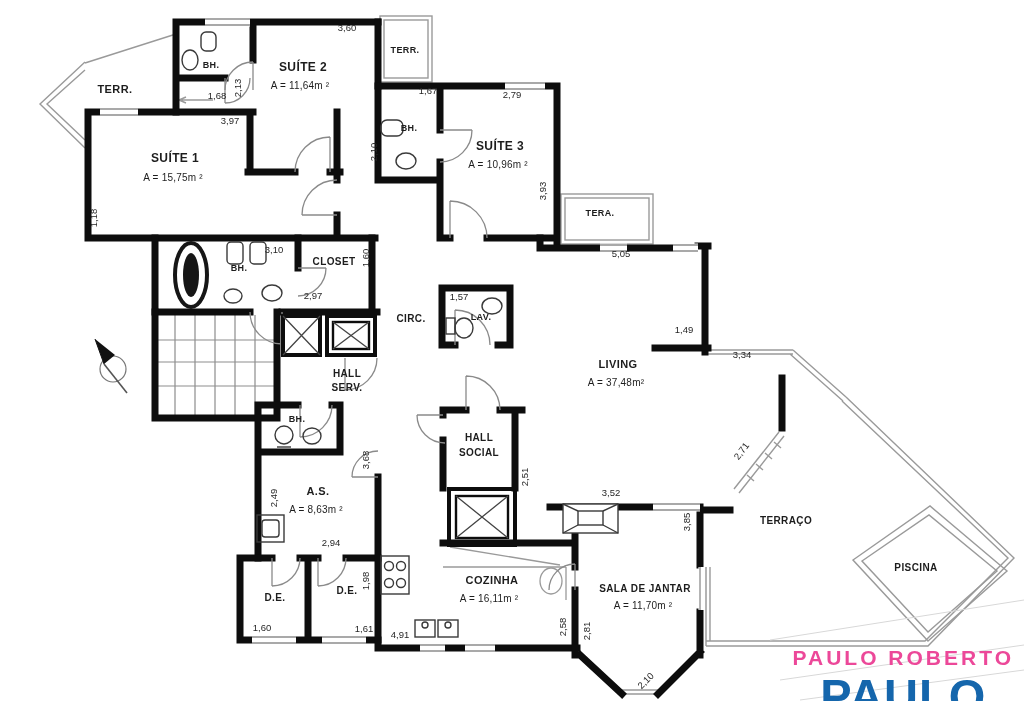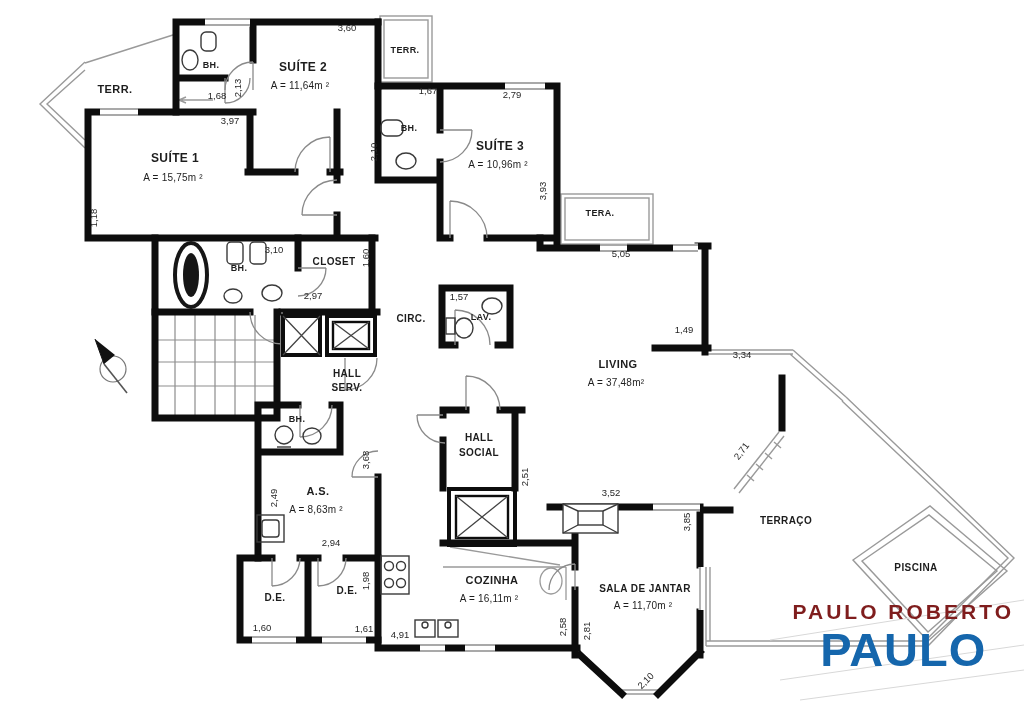--- a/index.html
+++ b/index.html
@@ -229,16 +229,16 @@
         <text transform="translate(262,631) rotate(0)" text-anchor="middle" font-size="9.5" class="lbl dim">1,60</text>
         <text transform="translate(364,632) rotate(0)" text-anchor="middle" font-size="9.5" class="lbl dim">1,61</text>
         <text transform="translate(400,638) rotate(0)" text-anchor="middle" font-size="9.5" class="lbl dim">4,91</text>
         <text transform="translate(566,627) rotate(-90)" text-anchor="middle" font-size="9.5" class="lbl dim">2,58</text>
         <text transform="translate(590,631) rotate(-90)" text-anchor="middle" font-size="9.5" class="lbl dim">2,81</text>
         <text transform="translate(648,683) rotate(-45)" text-anchor="middle" font-size="9.5" class="lbl dim">2,10</text>
       </g>
 </svg>
 
   <div class="logo">
-    <div class="logo-top" style="color: #7f1d1d;">PAULO ROBERTO</div>
+    <div class="logo-top" style="color: #ec4899; margin-top: 46px;">PAULO ROBERTO</div>
     <div class="logo-bottom" style="color: rgb(21, 102, 172);">PAULO</div>
   </div>
 </div>
 
 </body></html>

